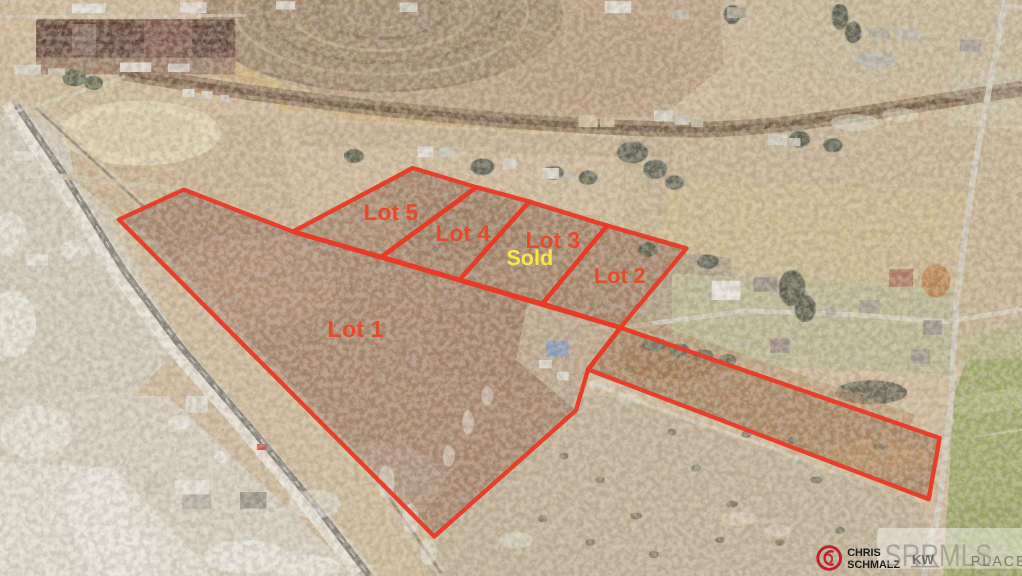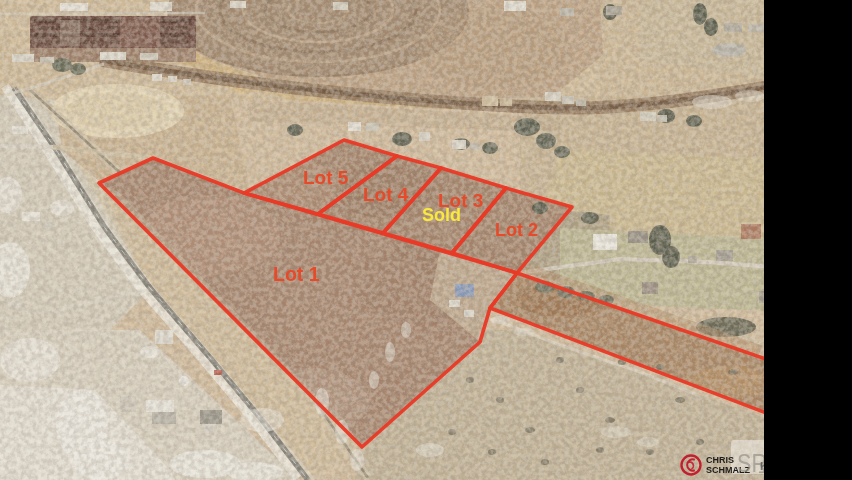--- a/index.html
+++ b/index.html
@@ -1,16 +1,16 @@
 <!DOCTYPE html>
 <html><head>
 <meta charset="utf-8">
 <style>
 html,body{margin:0;padding:0;background:#000;}
-#stage{width:764px;height:480px;position:relative;overflow:hidden;font-family:"Liberation Sans",sans-serif;}
+#stage{width:852px;height:480px;position:relative;overflow:hidden;font-family:"Liberation Sans",sans-serif;}
 </style>
 </head>
 <body>
 <div id="stage">
 <svg width="852" height="480" viewBox="0 0 852 480" xmlns="http://www.w3.org/2000/svg">
 <defs>
 <filter id="b2" x="-40%" y="-40%" width="180%" height="180%">
           <feGaussianBlur stddev="2"></feGaussianBlur>
         </filter>
 <filter id="b4" x="-40%" y="-40%" width="180%" height="180%">

